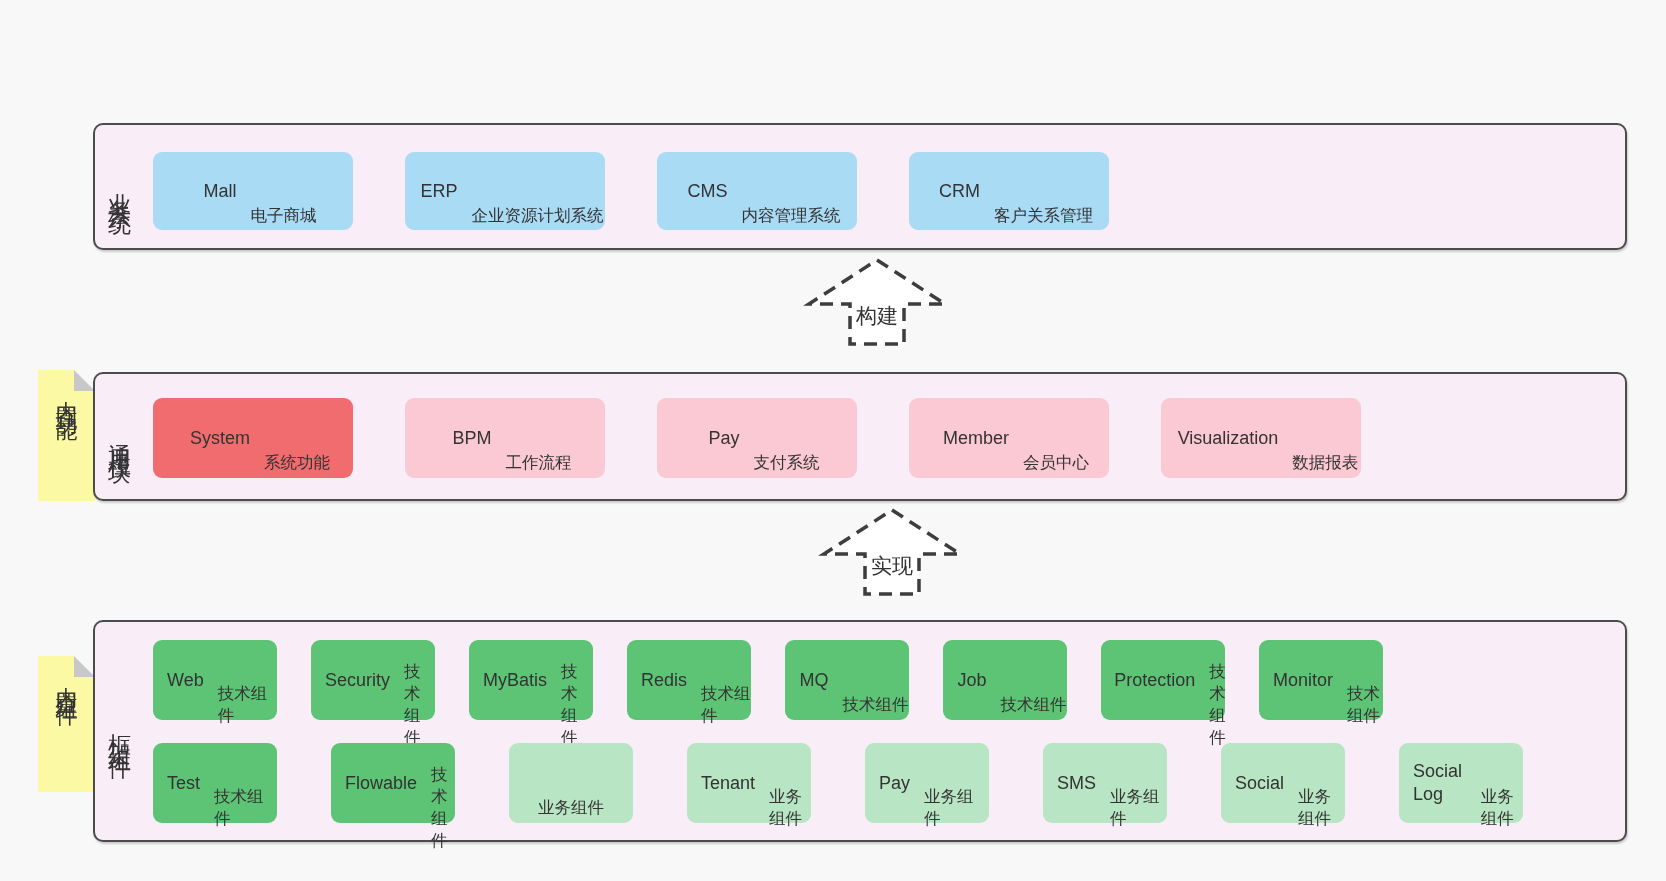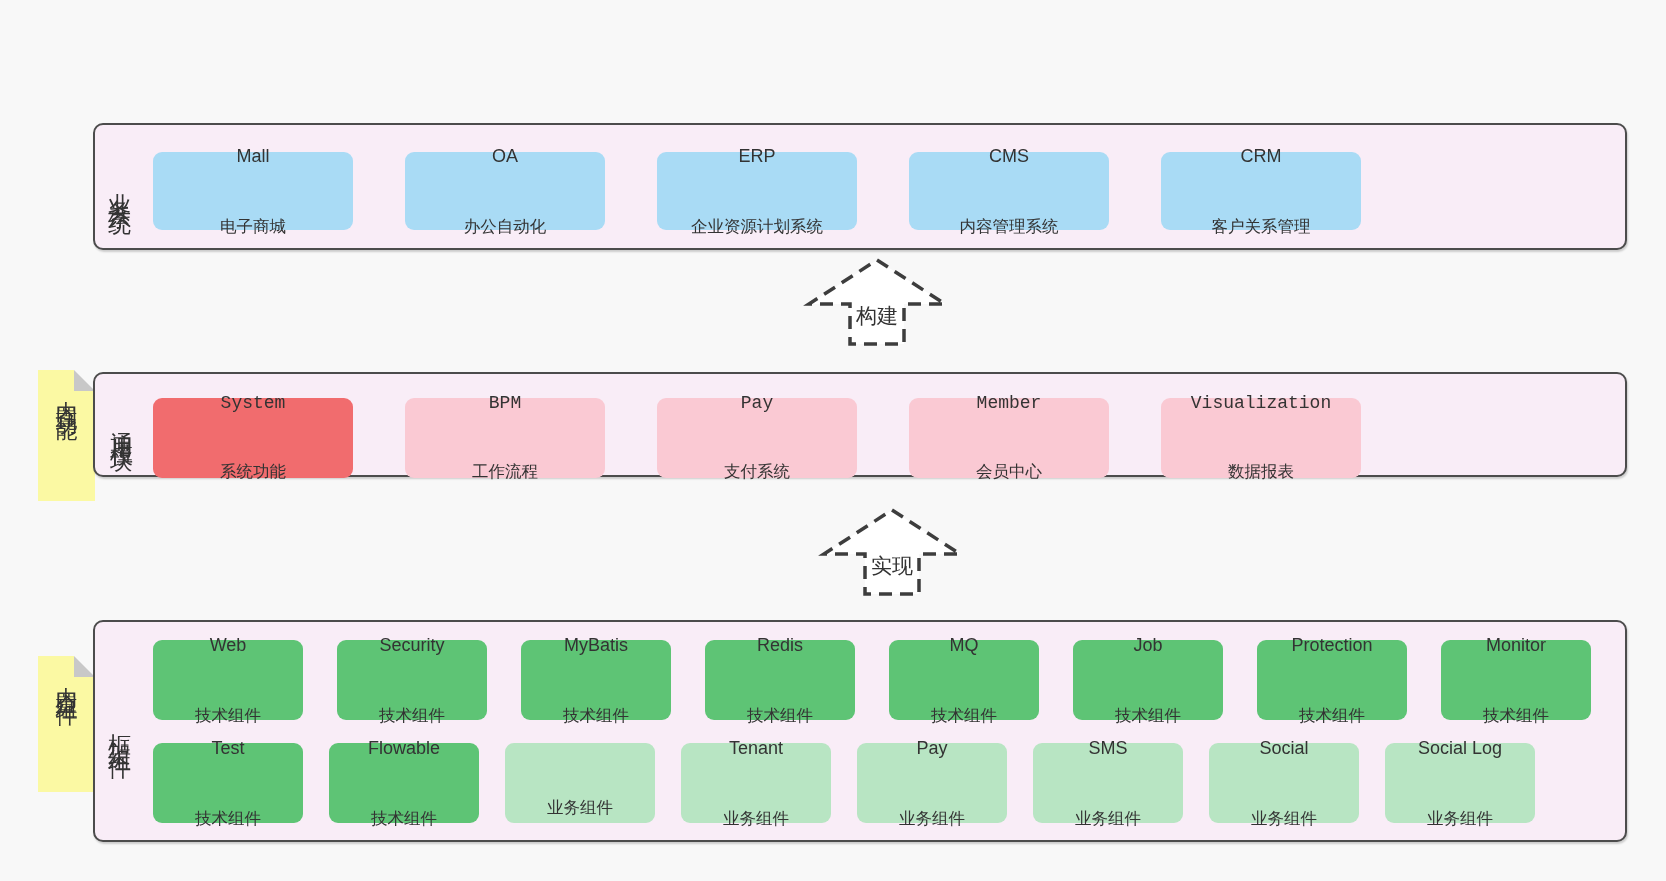--- a/index.html
+++ b/index.html
@@ -7,46 +7,46 @@
   .stage { position:relative; width:1666px; height:881px; background:#f8f8f8; overflow:hidden; }
 
   
   .band {
     position:absolute; left:93px; width:1534px; box-sizing:border-box;
     background:#f9edf7; border:2px solid #4c4c4c; border-radius:10px;
     box-shadow:1px 2px 2px rgba(0,0,0,.18);
     z-index:2;
   }
   .band1 { top:123px; height:127px; }
-  .band2 { top:372px; height:105px;font-family:Liberation Mono, monospace; }
+  .band2 { top:372px; height:129px; }
   .band3 { top:620px; height:222px; }
 
   .band-label {
     position:absolute; left:13px; top:50%; transform:translateY(-50%);
     writing-mode:vertical-rl; text-orientation:upright;
     font-size:23px; line-height:1; letter-spacing:6px; color:#333;
     white-space:nowrap;
   }
   .band3 .band-label { letter-spacing:8px; }
 
   .box-row { position:absolute; left:58px; display:flex; }
   .band1 .box-row { top:27px; gap:52px; }
   .band2 .box-row { top:24px; gap:52px; }
   .band3 .row1 { top:18px;  gap:34px; }
-  .band3 .row2 { top:121px; gap:26px; }
+  .band3 .row2 { top:121px; gap:54px; }
 
   
   .box {
     border-radius:9px; box-sizing:border-box;
-    display:flex; flex-direction:column; justify-content:center; align-items:center;
+    display:flex; flex-direction:row; justify-content:center; align-items:center;
     text-align:left; color:#333;
   }
   .b200 { width:200px; height:78px; }
   .band2 .b200 { height:80px; }
-  .b150 { width:150px; height:80px; }
+  .b150 { width:124px; height:80px; }
   .box .name { font-size:18px; line-height:23px; padding:0 14px; }
   .box .desc { font-size:16.5px; line-height:22px;margin-top:47px; }
 
   .blue       { background:#a9dbf5; }
   .red        { background:#f16c6e; }
   .pink       { background:#fac9d3; }
   .green      { background:#5ec475; }
   .lightgreen { background:#b8e5c3; }
 
   
@@ -78,24 +78,20 @@
 <div class="stage">
 
   <div class="band band1">
     <div class="band-label">业务系统</div>
     <div class="box-row">
       <div class="box b200 blue">
         <div class="name">Mall</div>
         <div class="desc">电子商城</div>
       </div>
       <div class="box b200 blue">
-        <div class="name">OA</div>
-        <div class="desc">办公自动化</div>
-      </div>
-      <div class="box b200 blue">
         <div class="name">ERP</div>
         <div class="desc">企业资源计划系统</div>
       </div>
       <div class="box b200 blue">
         <div class="name">CMS</div>
         <div class="desc">内容管理系统</div>
       </div>
       <div class="box b200 blue">
         <div class="name">CRM</div>
         <div class="desc">客户关系管理</div>

